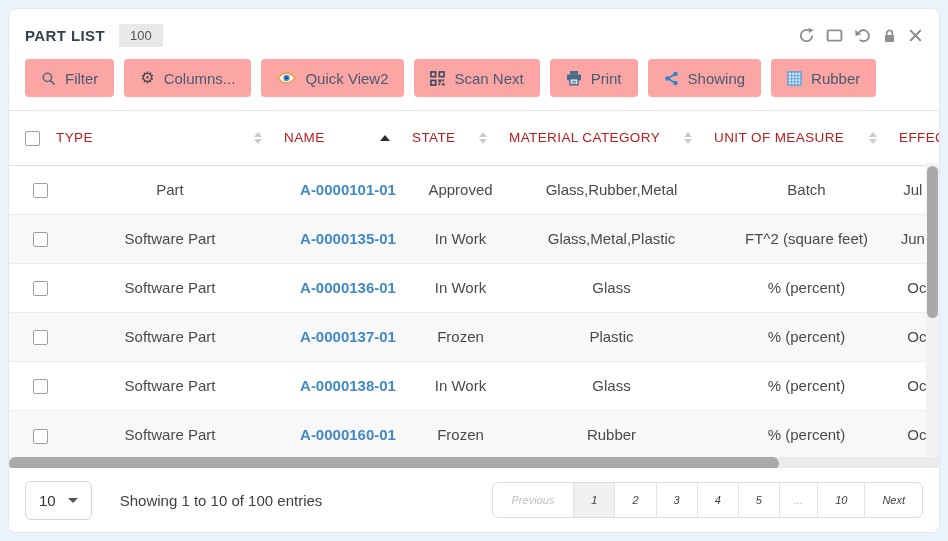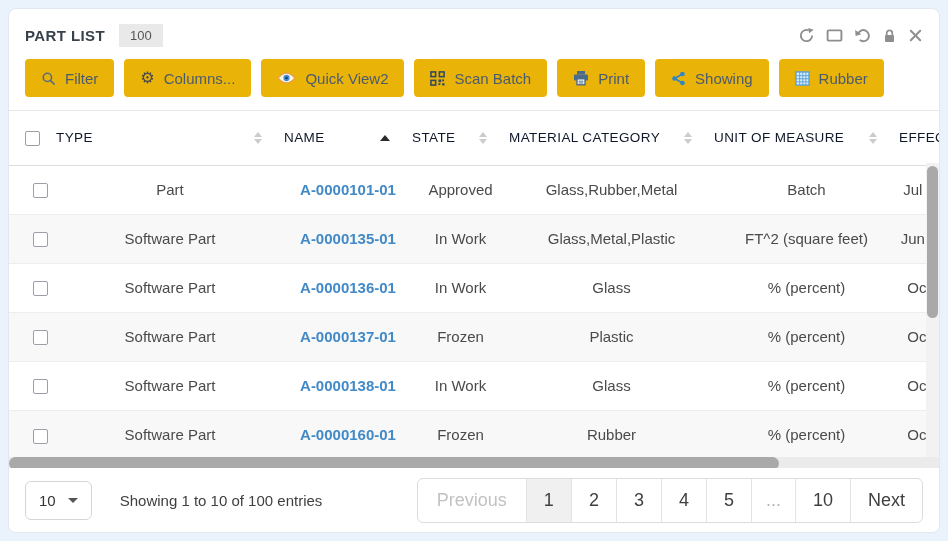--- a/index.html
+++ b/index.html
@@ -14,30 +14,30 @@
   .title-wrap { display:flex; align-items:center; }
   .panel-title { font-size:15px; font-weight:bold; color:#37424c; letter-spacing:.4px; }
   .count-badge { margin-left:14px; background:#e9e9e9; color:#555; font-size:13px;
                  padding:4px 11px; border-radius:0; }
   .win-controls { display:flex; align-items:center; gap:11px; color:#8e8e8e; }
   .win-controls .wicon { display:inline-flex; cursor:pointer; }
 
   
   .toolbar { display:flex; gap:10px; padding:3px 16px 13px 16px; border-bottom:1px solid #e6e6e6; }
   .tbtn { display:inline-flex; align-items:center; gap:9px; height:38px; padding:0 16px;
-          background:#eab308; border:none; border-radius:4px; font-size:15px; color:#4a5b70;
+          background:#fca5a5; border:none; border-radius:4px; font-size:15px; color:#4a5b70;
           font-family:inherit; cursor:pointer;text-align:right; }
   .uni-icon { font-family:"DejaVu Sans", sans-serif; font-size:16px; line-height:1; color:#4a4a4a; }
 
   
   table { width:100%; border-collapse:collapse; table-layout:fixed; }
   col.c0{width:47px} col.c1{width:228px} col.c2{width:128px} col.c3{width:97px}
   col.c4{width:205px} col.c5{width:185px}
   thead th { height:54px; border-bottom:1px solid #dedede; text-align:left;
-             font-size:13.5px; font-weight:500; color:#0f172a; letter-spacing:.4px; }
+             font-size:13.5px; font-weight:500; color:#b91c1c; letter-spacing:.4px; }
   .th-inner { display:flex; align-items:center; justify-content:space-between;
               padding-right:22px; cursor:pointer; }
   tbody td { height:49px; font-size:15px; color:#4a4a4a; white-space:nowrap; overflow:hidden;text-align:center; }
   tbody tr:nth-child(even) { background:#f8f8f8; }
   tbody tr + tr td { border-top:1px solid #ededed; }
   td.cb-cell, th.cb-cell { padding-left:16px; }
   a.name-link { color:#4189c7; text-decoration:none; cursor:pointer;font-weight:bold; }
 
   .cb { display:inline-block; width:15px; height:15px; border:1.6px solid #9aa0a6;
         border-radius:2px; background:#fff; cursor:pointer; vertical-align:middle; }
@@ -58,21 +58,21 @@
   
   .footer { position:absolute; left:0; bottom:0; width:100%; height:64px;
             display:flex; align-items:center; padding:0 16px; background:#fff;margin-top:39px; }
   .pagesize { display:inline-flex; align-items:center; gap:12px; padding:10px 13px;
               border:1px solid #d6d6d6; border-radius:6px; font-size:15px; color:#333; cursor:pointer; }
   .caret-down { width:0; height:0; border-left:5px solid transparent; border-right:5px solid transparent;
                 border-top:5px solid #555; }
   .showing { margin-left:28px; font-size:15px; color:#3f3f3f; }
   .pager { margin-left:auto; display:inline-flex; border:1px solid #dcdcdc; border-radius:6px;
            overflow:hidden; background:#fff; }
-  .pg { padding:11px 17px; font-size:18px; color:#3f3f3f; cursor:pointer; border-left:1px solid #e3e3e3; }
+  .pg { padding:11px 17px; font-size:11px; color:#3f3f3f; cursor:pointer; border-left:1px solid #e3e3e3;font-style:italic; }
   .pg:first-child { border-left:none; padding:11px 19px; }
   .pg.disabled { color:#c2c2c2; cursor:default; }
   .pg.active { background:#f0f0f0; }
   .pg.ellipsis { color:#b5b5b5; cursor:default; padding:11px 14px; }
   svg { display:block; }
 </style>
 </head>
 <body>
 
 <div class="page">
@@ -147,21 +147,21 @@
           <svg width="15" height="15" viewBox="0 0 16 16" fill="#34495e">
               <rect x="1" y="1" width="5" height="5" fill="none" stroke="#34495e" stroke-width="1.7"></rect>
               <rect x="10" y="1" width="5" height="5" fill="none" stroke="#34495e" stroke-width="1.7"></rect>
               <rect x="1" y="10" width="5" height="5" fill="none" stroke="#34495e" stroke-width="1.7"></rect>
               <rect x="9" y="9" width="3" height="3"></rect>
               <rect x="13" y="13" width="2.5" height="2.5"></rect>
               <rect x="13" y="9" width="2" height="2"></rect>
               <rect x="9" y="13" width="2" height="2"></rect>
             </svg>
         </span>
-        <span>Scan Batch</span>
+        <span>Scan Next</span>
       </button>
       <button class="tbtn">
         <span>
           <svg width="16" height="16" viewBox="0 0 16 16">
               <rect x="4" y="1" width="8" height="3.5" fill="#4a6b8a"></rect>
               <rect x="1" y="4.5" width="14" height="6" rx="1" fill="#4a6b8a"></rect>
               <rect x="4" y="8.8" width="8" height="6" fill="#fff" stroke="#4a6b8a" stroke-width="1.4"></rect>
               <line x1="5.6" y1="11.2" x2="10.4" y2="11.2" stroke="#4a6b8a"></line>
               <line x1="5.6" y1="13" x2="10.4" y2="13" stroke="#4a6b8a"></line>
             </svg>

